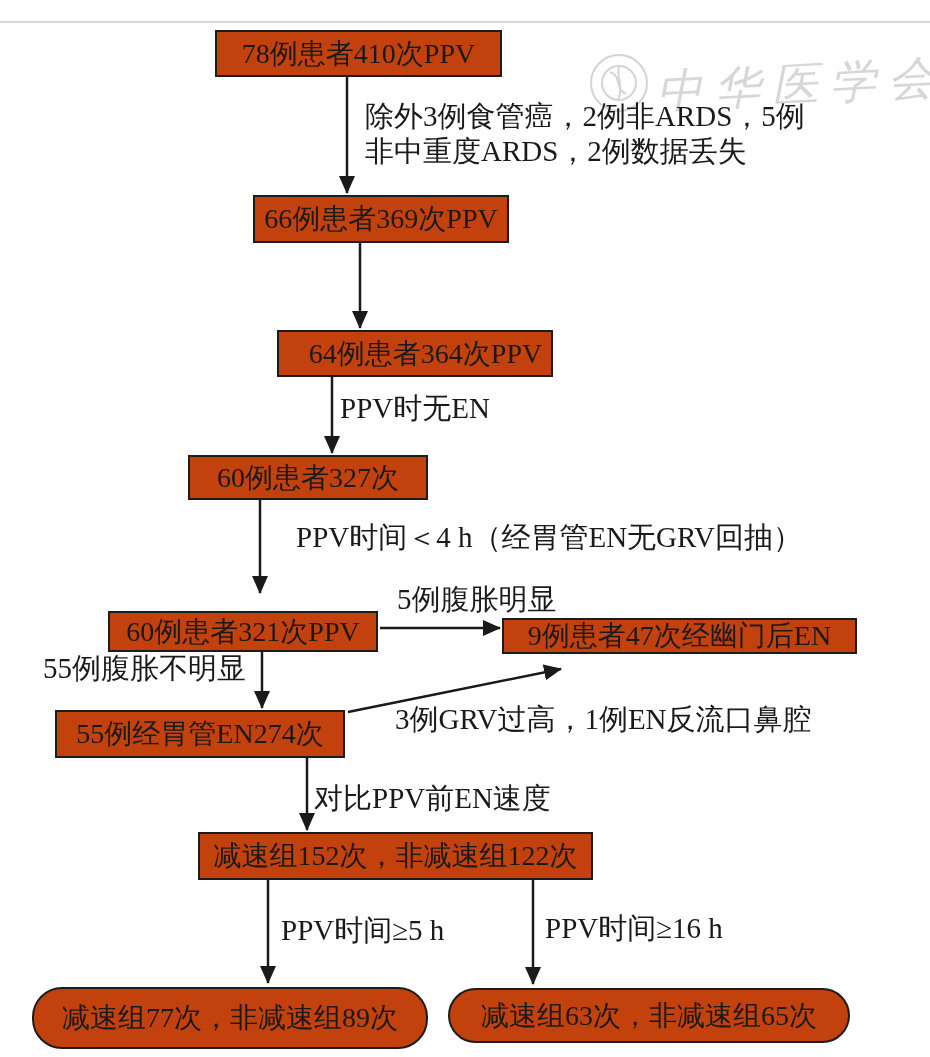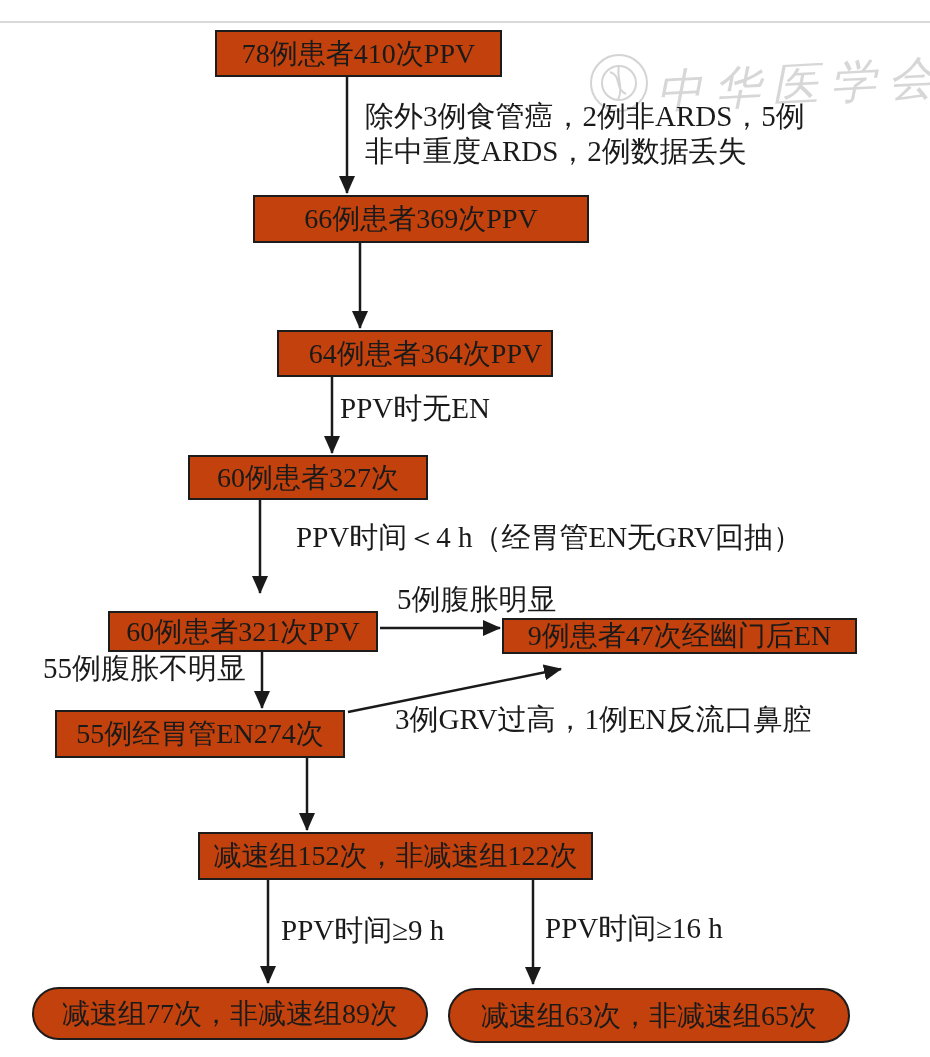--- a/index.html
+++ b/index.html
@@ -77,50 +77,51 @@
       <line x1="380" y1="628" x2="500" y2="628" marker-end="url(#ah)"></line>
       <line x1="348" y1="712" x2="561" y2="669" marker-end="url(#ah)"></line>
       <line x1="307" y1="758" x2="307" y2="830" marker-end="url(#ah)"></line>
       <line x1="268" y1="880" x2="268" y2="983" marker-end="url(#ah)"></line>
       <line x1="533" y1="880" x2="533" y2="984" marker-end="url(#ah)"></line>
     </g>
   </svg>
 
   <div class="node" style="left:215px;top:30px;width:287px;height:47px;">78例患者410次PPV</div>
 
-  <div class="node" style="left:253px;top:195px;width:336px;height:48px;">66例患者369次PPV</div>
+  <div class="node" style="left:253px;top:195px;width:256px;height:48px;">66例患者369次PPV</div>
 
   <div class="node" style="left:277px;top:330px;width:276px;height:47px;padding-left:21px;">64例患者364次PPV</div>
 
   <div class="node" style="left:188px;top:455px;width:240px;height:45px;">60例患者327次</div>
 
   <div class="node" style="left:108px;top:595px;width:270px;height:41px;margin-top:16px;">60例患者321次PPV</div>
 
   <div class="node" style="left:502px;top:618px;width:355px;height:36px;">9例患者47次经幽门后EN</div>
 
   <div class="node" style="left:55px;top:710px;width:290px;height:48px;text-align:center;">55例经胃管EN274次</div>
 
   <div class="node" style="left:198px;top:832px;width:395px;height:48px;">减速组152次，非减速组122次</div>
 
-  <div class="node stadium" style="left:32px;top:987px;width:396px;height:53px;">减速组77次，非减速组89次</div>
+  <div class="node stadium" style="left:32px;top:987px;width:396px;height:62px;">减速组77次，非减速组89次</div>
 
   <div class="node stadium" style="left:448px;top:988px;width:402px;height:55px;">减速组63次，非减速组65次</div>
 
   <div class="elabel multiline" style="left:365px;top:99px;">除外3例食管癌，2例非ARDS，5例
 非中重度ARDS，2例数据丢失</div>
 
 
   <div class="elabel" style="left:340px;top:391px;">PPV时无EN</div>
 
   <div class="elabel" style="left:296px;top:520px;">PPV时间＜4 h（经胃管EN无GRV回抽）</div>
 
   <div class="elabel" style="left:397px;top:582px;">5例腹胀明显</div>
 
   <div class="elabel" style="left:43px;top:651px;">55例腹胀不明显</div>
 
   <div class="elabel" style="left:395px;top:702px;text-align:center;">3例GRV过高，1例EN反流口鼻腔</div>
 
+  <div class="elabel" style="left:314px;top:781px;">对比PPV前EN速度</div>
 
-  <div class="elabel" style="left:281px;top:913px;">PPV时间≥9 h</div>
+  <div class="elabel" style="left:281px;top:913px;">PPV时间≥5 h</div>
 
   <div class="elabel" style="left:545px;top:911px;">PPV时间≥16 h</div>
 
 </div>
 
 </body></html>

